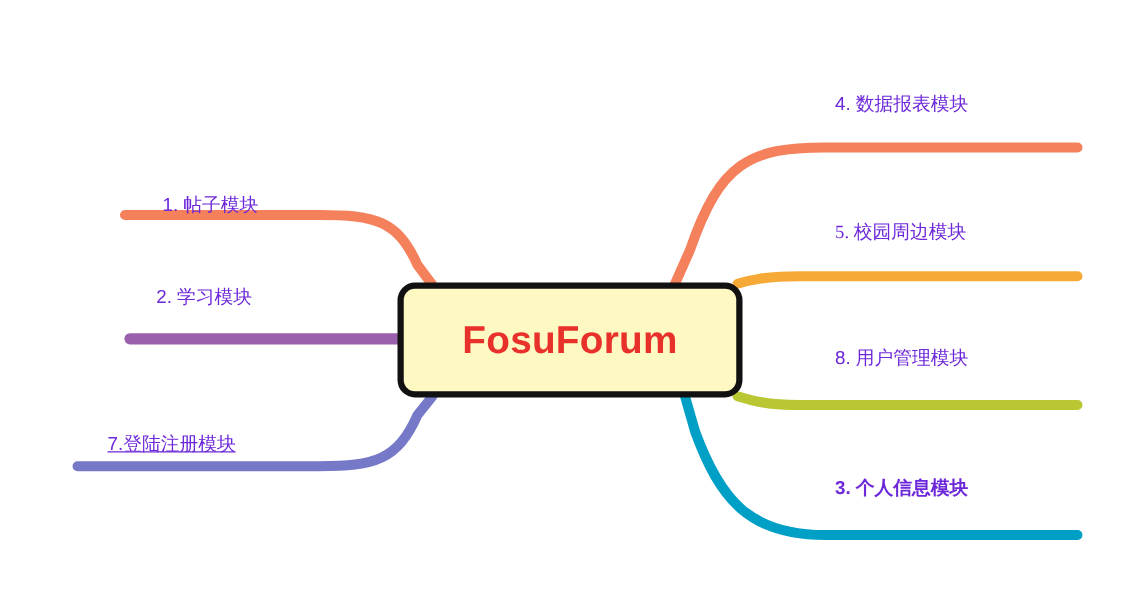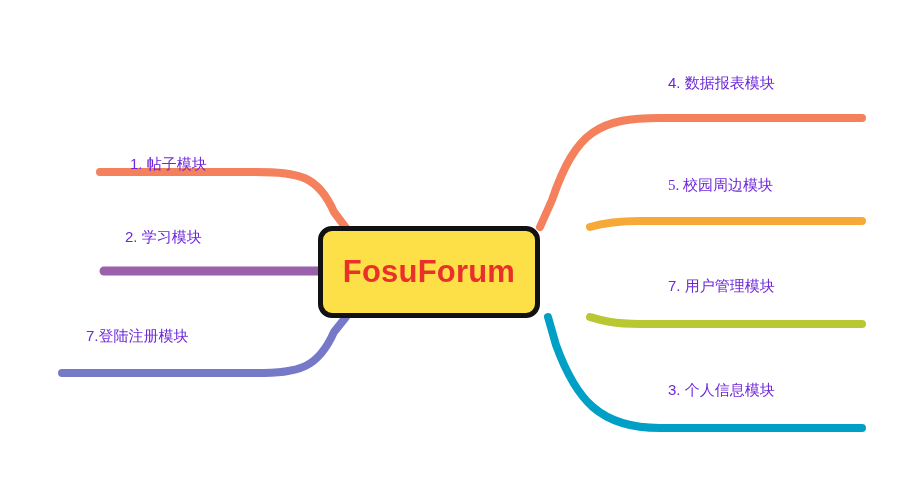--- a/index.html
+++ b/index.html
@@ -24,24 +24,24 @@
   }
   .branch-path {
     fill: none;
     stroke-linecap: round;
     stroke-linejoin: round;
   }
   #central-node {
     position: absolute;
     left: 318px;
     top: 226px;
-    width: 222px;
+    width: 276px;
     height: 92px;
     box-sizing: border-box;
-    background: #fde047;
+    background: #fef9c3;
     border: 5px solid #111111;
     border-radius: 14px;
     display: flex;
     align-items: center;
     justify-content: center;
     z-index: 5;
   }
   #central-node-label {
     font-size: 31px;
     font-weight: bold;
@@ -76,20 +76,20 @@
       </g>
   </svg>
 
   <div id="central-node">
     <span id="central-node-label">FosuForum</span>
   </div>
 
   <div id="labels">
       <div class="branch-label left" style="left: 130px; top: 126px; margin-top: 29px;">1. 帖子模块</div>
       <div class="branch-label left" style="left: 125px; top: 228px; text-align: center;">2. 学习模块</div>
-      <div class="branch-label left" style="left: 86px; top: 327px;">7.登陆注册模块</div>
+      <div class="branch-label left" style="left: 86px; top: 346px; text-decoration: underline;">7.登陆注册模块</div>
       <div class="branch-label right" style="left: 668px; top: 74px;">4. 数据报表模块</div>
       <div class="branch-label right" style="left: 668px; top: 176px; font-family: Liberation Serif, serif;">5. 校园周边模块</div>
-      <div class="branch-label right" style="left: 668px; top: 277px;">7. 用户管理模块</div>
-      <div class="branch-label right" style="left: 668px; top: 381px;">3. 个人信息模块</div>
+      <div class="branch-label right" style="left: 668px; top: 277px;">8. 用户管理模块</div>
+      <div class="branch-label right" style="left: 668px; top: 381px; font-weight: bold;">3. 个人信息模块</div>
     </div>
 
 </div>
 
 </body></html>

